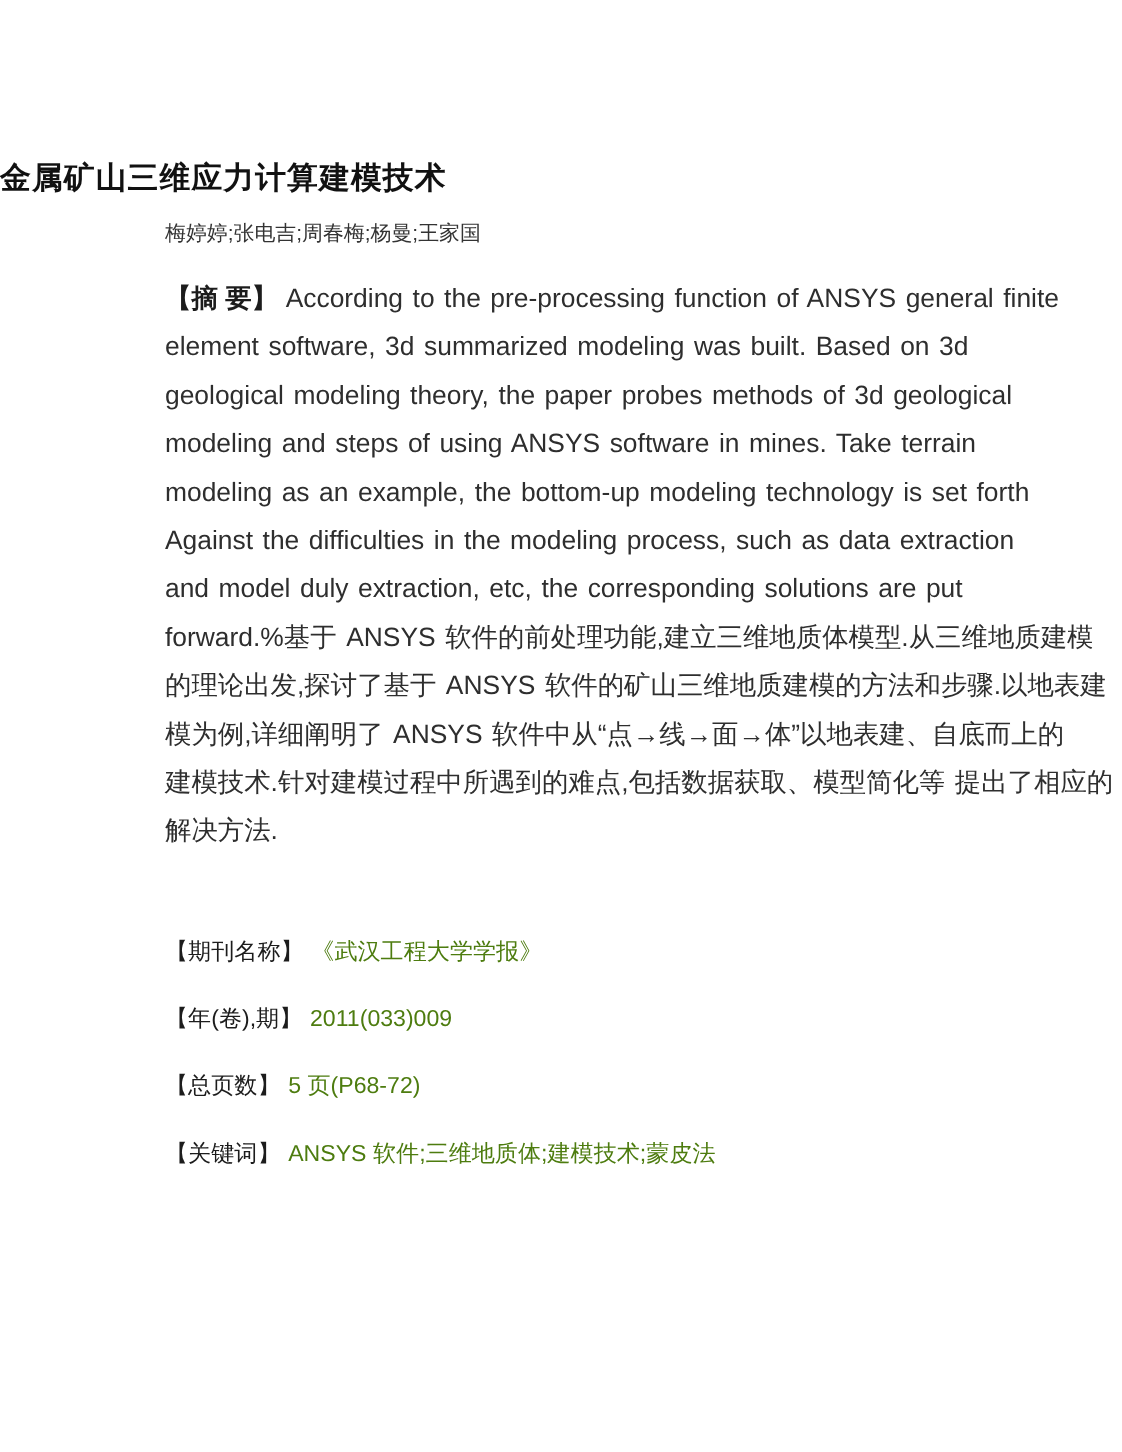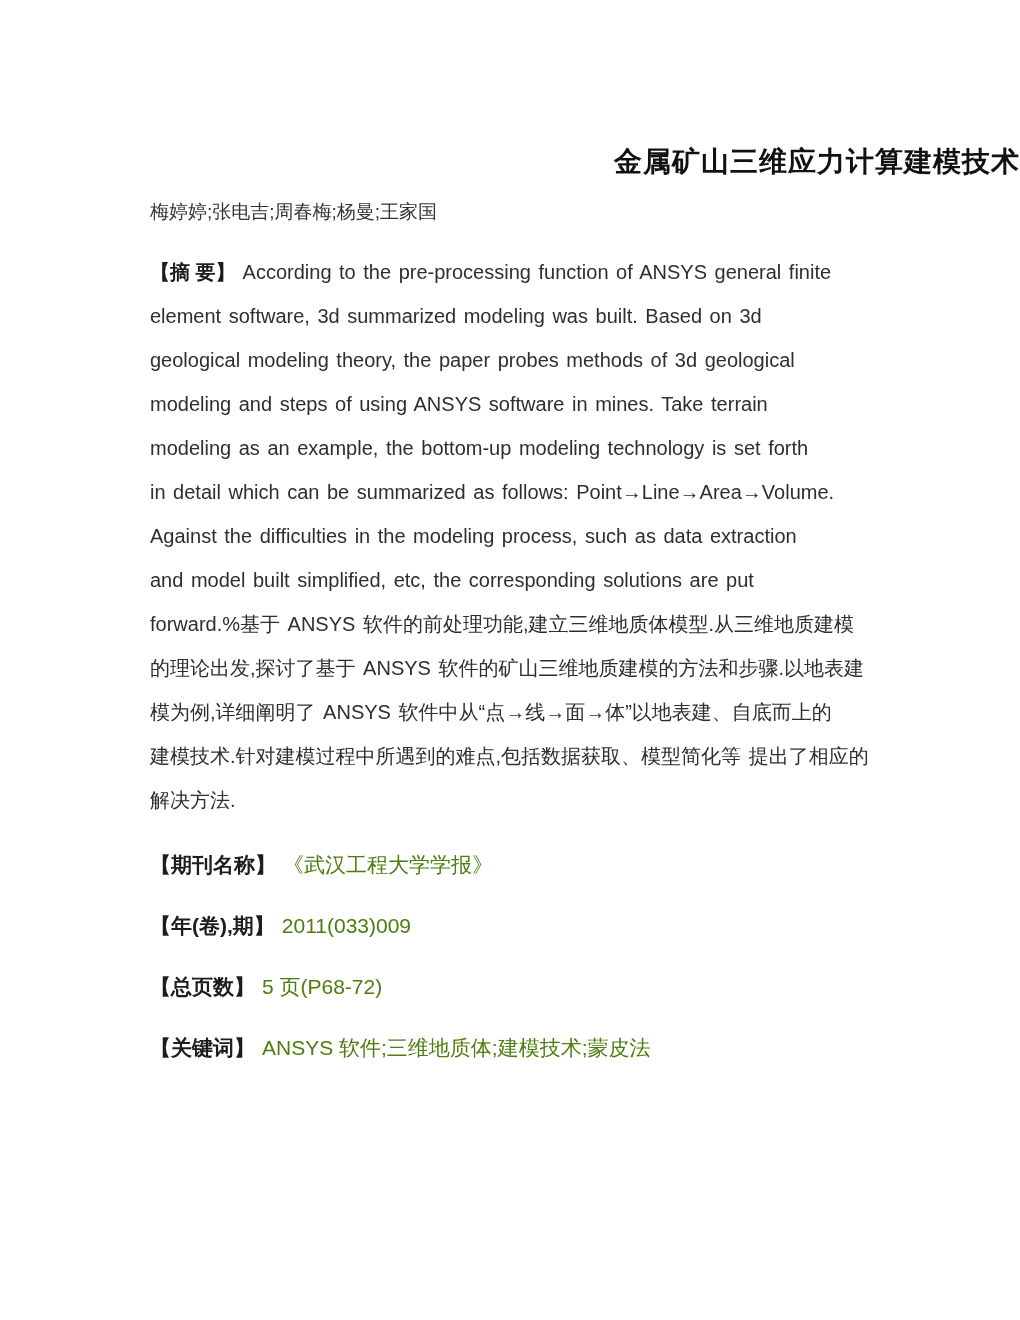--- a/index.html
+++ b/index.html
@@ -14,40 +14,40 @@
     background: #ffffff;
     font-family: "Liberation Sans", "DejaVu Sans", sans-serif;
     color: #2e2e2e;
     overflow: hidden;
   }
   .doc-title {
     position: absolute;
     top: 124px;
     left: 0;
     width: 100%;
-    text-align: right;
+    text-align: left;
     font-size: 28px;
     font-weight: bold;
     color: #111111;
     letter-spacing: 1px;
   }
   .authors-line {
     position: absolute;
     top: 199px;
     left: 150px;
     width: 722px;
     font-size: 19px;
     color: #333333;
   }
   .abstract {
     position: absolute;
     top: 250px;
     left: 150px;
     width: 740px;
-    font-size: 20px;
+    font-size: 24px;
     line-height: 44px;
     color: #2e2e2e;
     word-spacing: 2px;
   }
   .abstract .line {
     white-space: nowrap;
     height: 44px;
   }
   .abstract-label {
     font-weight: bold;
@@ -61,21 +61,21 @@
     left: 150px;
     width: 740px;
   }
   .field-row {
     height: 28px;
     margin-bottom: 33px;
     font-size: 21px;
     white-space: nowrap;
   }
   .field-label {
-    font-weight: bold;
+    font-weight: normal;
     color: #1c1c1c;
   }
   .field-value {
     color: #4d7c0f;
     margin-left: 7px;
   }
 </style>
 </head>
 <body>
 
@@ -86,23 +86,22 @@
   <div class="authors-line">梅婷婷;张电吉;周春梅;杨曼;王家国</div>
 
   <div class="abstract">
     <div class="line">
       <span class="abstract-label">【摘 要】</span><span>According to the pre-processing function of ANSYS general finite</span>
     </div>
     <div class="line">element software, 3d summarized modeling was built. Based on 3d</div>
     <div class="line">geological modeling theory, the paper probes methods of 3d geological</div>
     <div class="line">modeling and steps of using ANSYS software in mines. Take terrain</div>
     <div class="line">modeling as an example, the bottom-up modeling technology is set forth</div>
-    <div class="line">in detail which can be summarized as follows: Point→Line→Area→Volume.</div>
     <div class="line">Against the difficulties in the modeling process, such as data extraction</div>
-    <div class="line">and model built simplified, etc, the corresponding solutions are put</div>
+    <div class="line">and model duly extraction, etc, the corresponding solutions are put</div>
     <div class="line">forward.%基于 ANSYS 软件的前处理功能,建立三维地质体模型.从三维地质建模</div>
     <div class="line">的理论出发,探讨了基于 ANSYS 软件的矿山三维地质建模的方法和步骤.以地表建</div>
     <div class="line">模为例,详细阐明了 ANSYS 软件中从“点→线→面→体”以地表建、自底而上的</div>
     <div class="line">建模技术.针对建模过程中所遇到的难点,包括数据获取、模型简化等 提出了相应的</div>
     <div class="line">解决方法.</div>
   </div>
 
   <div class="fields">
     <div class="field-row">
       <span class="field-label">【期刊名称】</span><span class="field-value">《武汉工程大学学报》</span>

